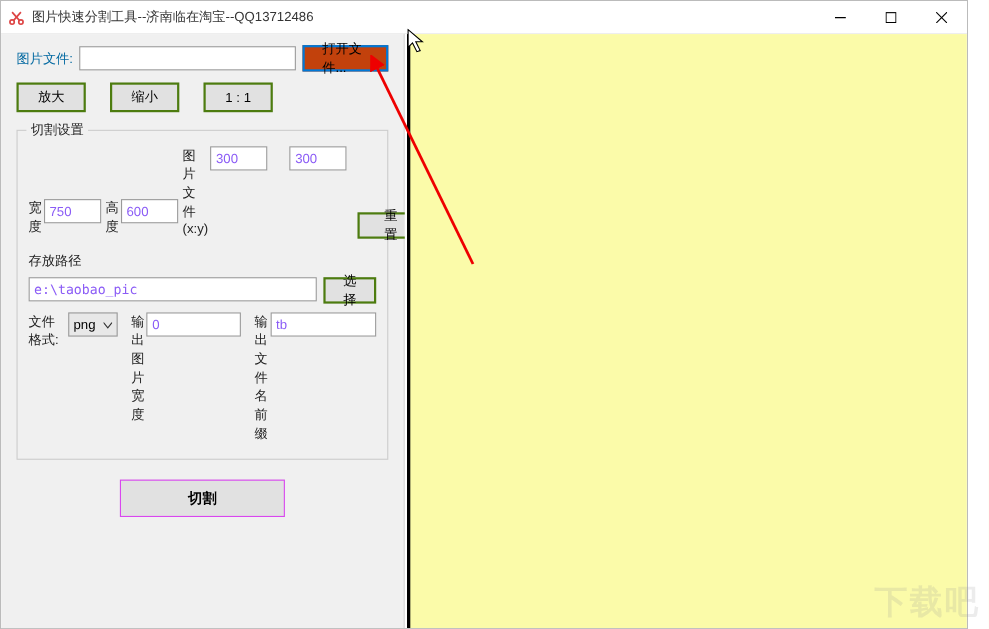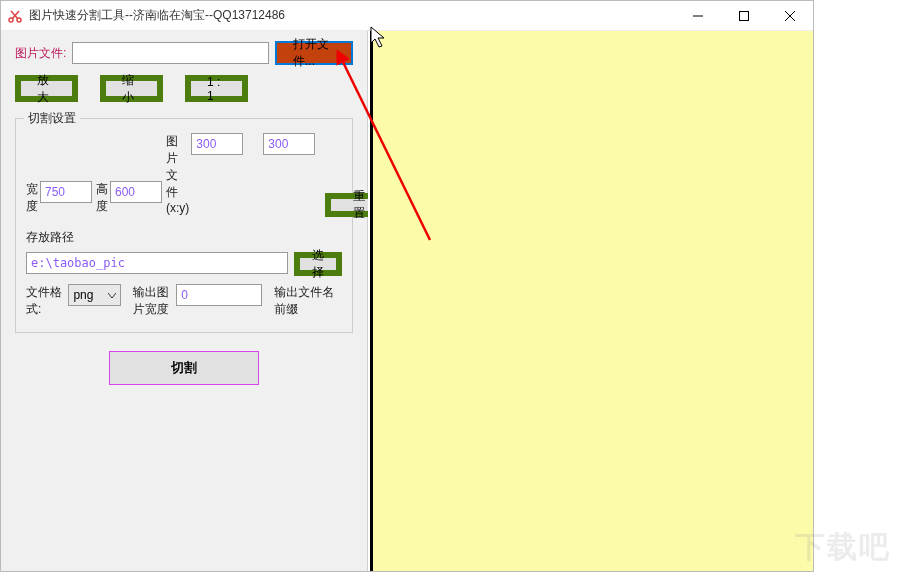--- a/index.html
+++ b/index.html
@@ -1,34 +1,34 @@
 <!DOCTYPE html>
 <html><head>
 <meta charset="utf-8">
 <style>
 * { box-sizing: border-box; margin: 0; padding: 0; font-family: "Microsoft YaHei", "SimSun", sans-serif; font-size: 12px; }
 body { background: #fff; width: 899px; height: 572px; overflow: hidden; position: relative; }
 
-.window { width: 814px; height: 572px; border: 1px solid #bbb; background: #fff; display: flex; flex-direction: column; }
+.window { width: 880px; height: 572px; border: 1px solid #bbb; background: #fff; display: flex; flex-direction: column; }
 
 .titlebar { height: 30px; background: #fff; display: flex; align-items: center; padding-left: 6px; border-bottom: 1px solid #eee; }
 .titlebar .icon-scissors { width: 16px; height: 16px; margin-right: 6px; }
 .titlebar .title { flex: 1; color: #333; font-size: 12px; }
 .titlebar .winbtns { display: flex; height: 100%; }
 .titlebar .winbtn { width: 46px; display: flex; align-items: center; justify-content: center; color: #333; }
 .titlebar .winbtn svg { width: 10px; height: 10px; }
 
 .client { flex: 1; display: flex; overflow: hidden; }
 
 .left { width: 367px; background: #f0f0f0; padding: 10px 14px 14px 14px; border-right: 1px solid #d0d0d0; position: relative; }
 
 .row { display: flex; align-items: center; gap: 6px; margin-bottom: 10px; }
-.label { color: #be185d; white-space: nowrap; }
+.label { color: #0369a1; white-space: nowrap; }
 .txtinput { background: #fff; border: 1px solid #999; height: 22px; padding: 0 4px; font-size: 12px; color: #8b5cf6; }
-.btn { background: #e1e1e1; border: 6px solid #4d7c0f; height: 27px; padding: 0 16px; display: flex; align-items: center; justify-content: center; color: #000; cursor: default; }
+.btn { background: #e1e1e1; border: 2px solid #4d7c0f; height: 27px; padding: 0 16px; display: flex; align-items: center; justify-content: center; color: #000; cursor: default; }
 .btn-wide { min-width: 63px; }
 .btn-open { width: 78px; height: 24px; border: 2px solid #0078d7; background: #c2410c; }
 
 .zoom-row { display: flex; gap: 22px; margin-top: 6px; margin-bottom: 16px;}
 .zoom-row .btn { width: 63px; height: 27px; }
 
 .group { background: #f0f0f0; border: 1px solid #ccc; padding: 10px 10px 12px 10px; margin-bottom: 12px; position: relative; }
 .group-title { position: absolute; top: -9px; left: 8px; background: #f0f0f0; padding: 0 4px; color: #222; }
 
 .fields-row { display: flex; gap: 4px; align-items: flex-end; margin-top: 4px;}
@@ -149,20 +149,21 @@
                     <path d="M0 0 L4 5 L8 0" fill="none" stroke="#333" stroke-width="1"></path>
                   </svg></span>
             </div>
           </div>
           <div class="field">
             <span class="field-label">输出图片宽度</span>
             <input class="txtinput" style="width: 86px;" value="0">
           </div>
           <div class="field">
             <span class="field-label">输出文件名前缀</span>
+            <input class="txtinput" style="width: 96px;" value="tb">
           </div>
         </div>
       </div>
 
       <div class="cut-btn">切割</div>
     </div>
 
     <div class="right">
       <div class="canvas"></div>
     </div>

